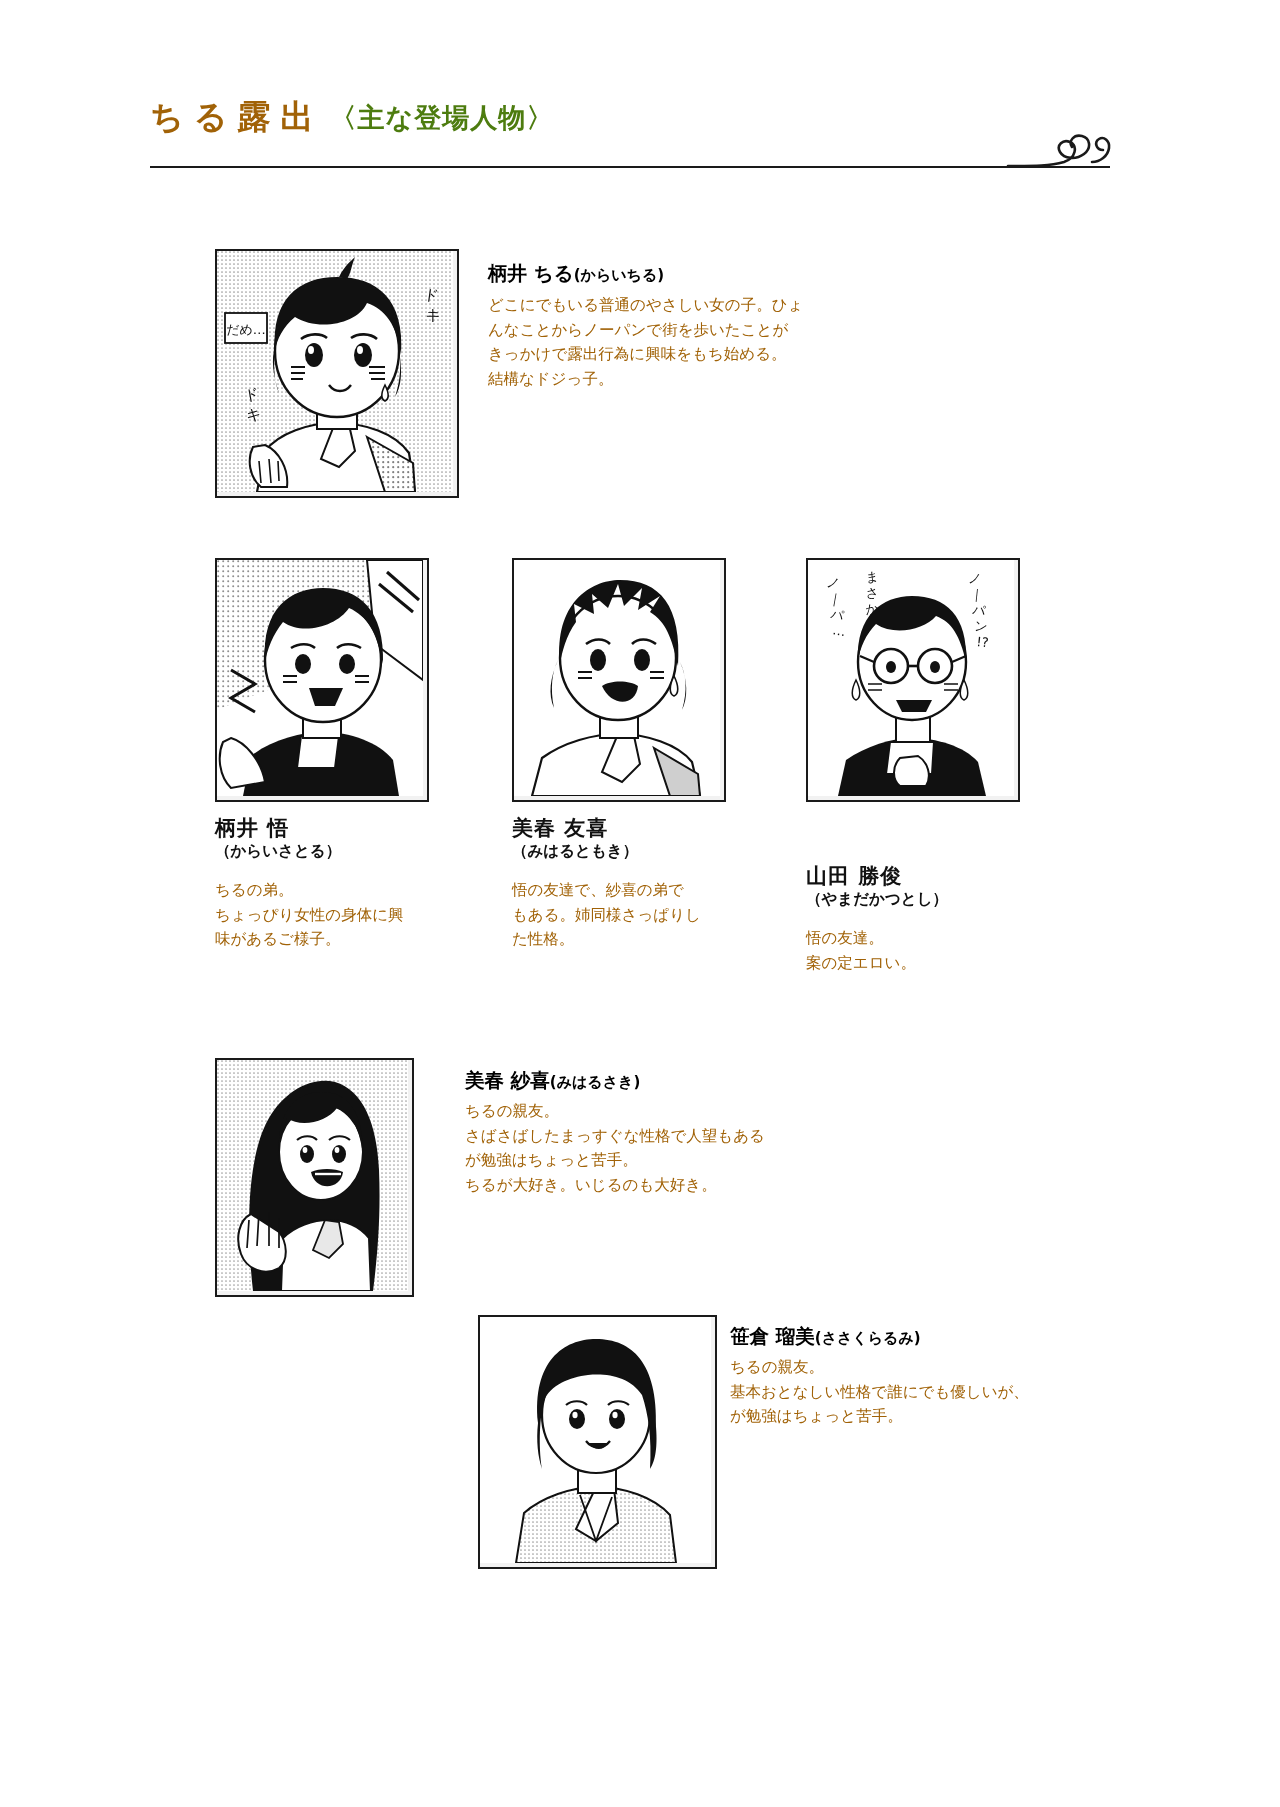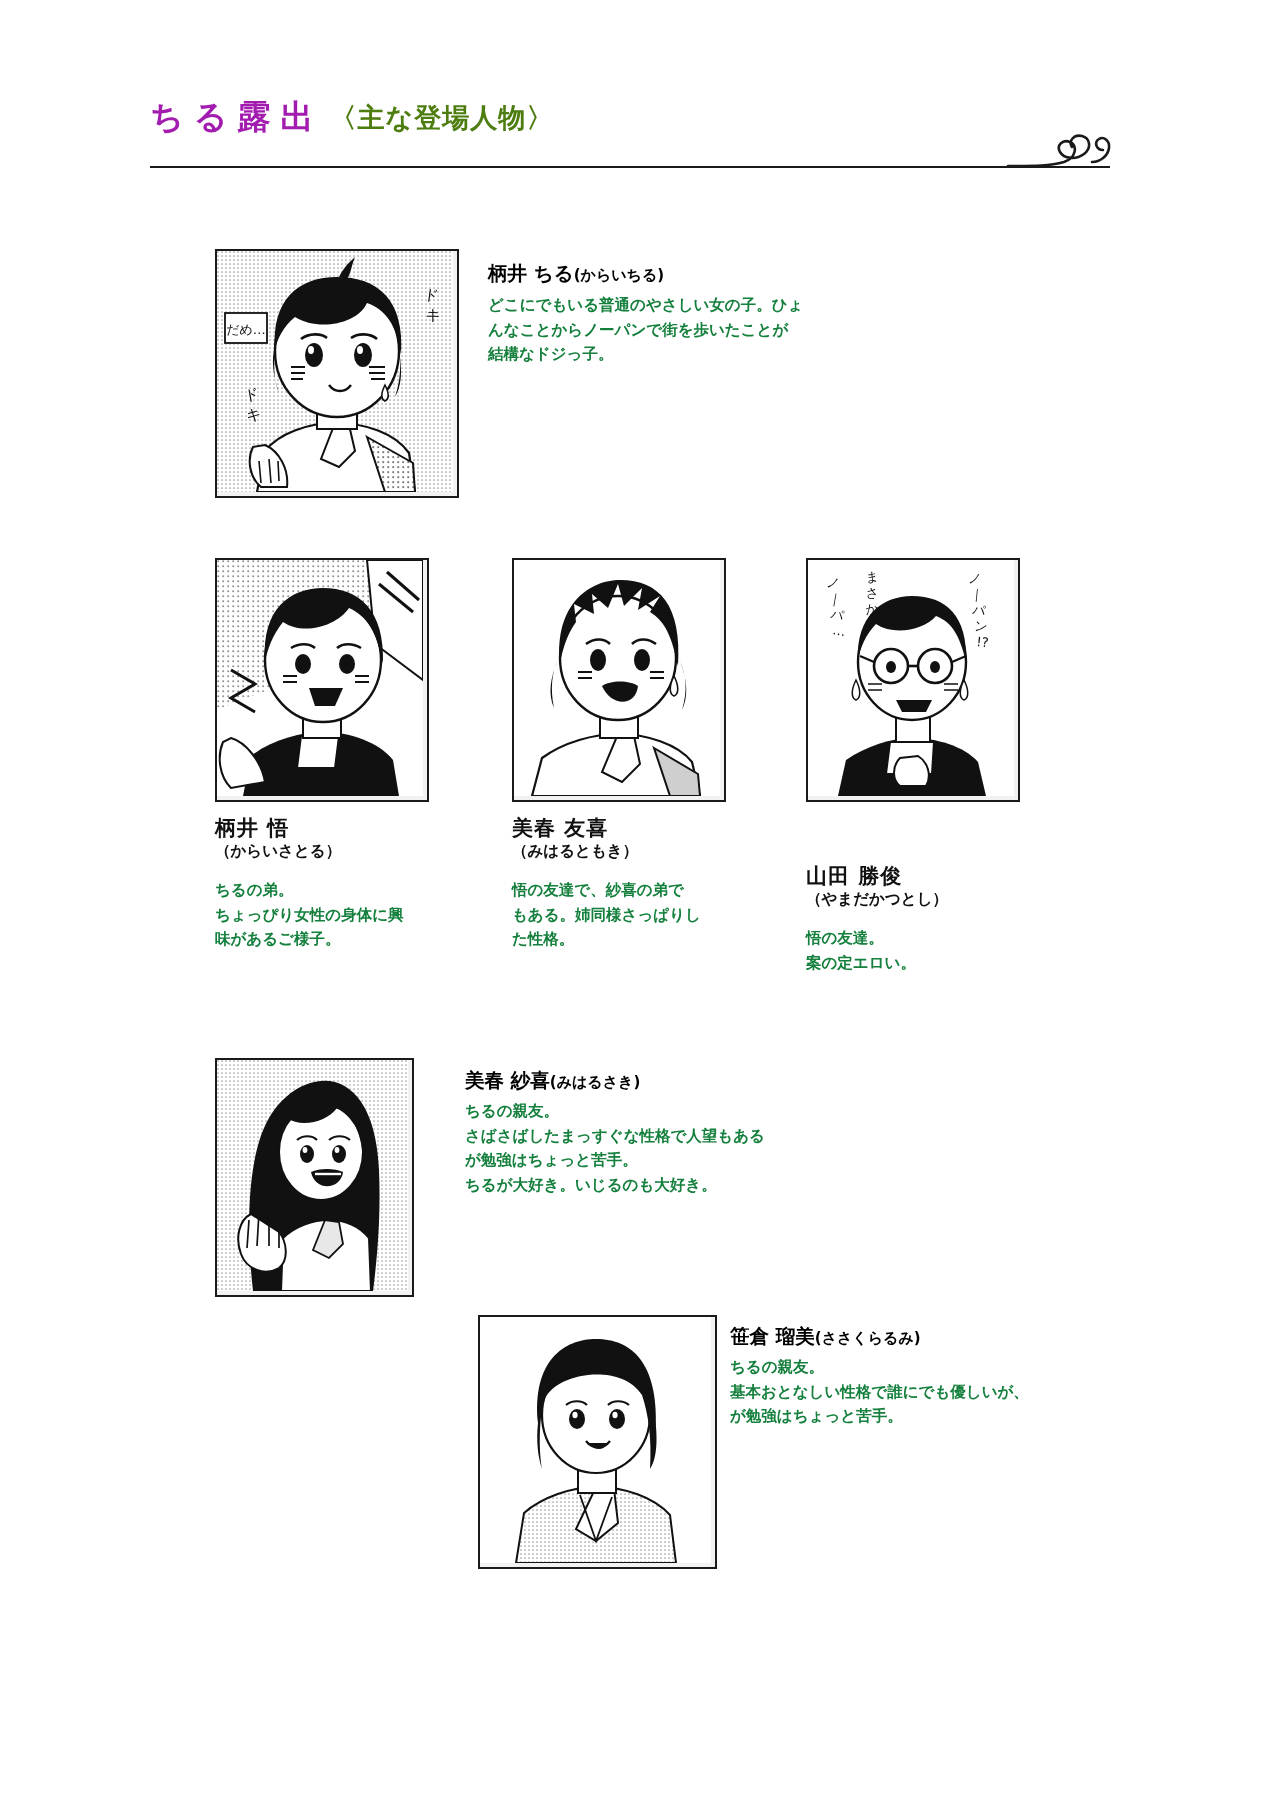--- a/index.html
+++ b/index.html
@@ -36,21 +36,21 @@
     display: flex;
     align-items: flex-end;
     gap: 6px;
   }
   .title-main {
     font-size: 33px;
     font-weight: 700;
     letter-spacing: 10px;
     font-family: "DejaVu Serif", "Liberation Serif", serif;
     line-height: 1;
-    color: #a21caf;
+    color: #a16207;
   }
   .title-sub {
     font-size: 27px;
     font-weight: 700;
     font-family: "DejaVu Serif", "Liberation Serif", serif;
     line-height: 1;
     letter-spacing: 1px;
     color: #4d7c0f;
     padding-bottom: 2px;
   }
@@ -86,22 +86,22 @@
     white-space: nowrap;
     line-height: 1.25;
   }
   .name-line .kana {
     font-size: 15px;
     font-weight: 700;
   }
   .desc {
     font-size: 15.5px;
     line-height: 1.58;
-    color: #15803d;
-    font-weight: 700;
+    color: #a16207;
+    font-weight: 400;
   }
   .desc div { white-space: nowrap; }
 
   .name-block-2 .nm {
     font-size: 21px;
     font-weight: 700;
     letter-spacing: 1px;
     line-height: 1.2;
   }
   .name-block-2 .kn {
@@ -185,20 +185,21 @@
     </svg>
   </div>
 
   <div style="position:absolute; left:488px; top:262px; width:420px;">
     <div class="name-line">
       <span>柄井 ちる</span><span class="kana">(からいちる)</span>
     </div>
     <div class="desc" style="margin-top:7px;">
       <div>どこにでもいる普通のやさしい女の子。ひょ</div>
       <div>んなことからノーパンで街を歩いたことが</div>
+      <div>きっかけで露出行為に興味をもち始める。</div>
       <div>結構なドジっ子。</div>
     </div>
   </div>
 
   <div class="thumb" style="left:215px; top:558px; width:210px; height:240px;">
     <svg width="206" height="236" viewBox="0 0 206 236">
       <defs>
         <pattern id="tone3" width="5" height="5" patternUnits="userSpaceOnUse">
           <rect width="5" height="5" fill="#ffffff"></rect>
           <circle cx="1.2" cy="1.2" r="1" fill="#8f8f8f"></circle>

